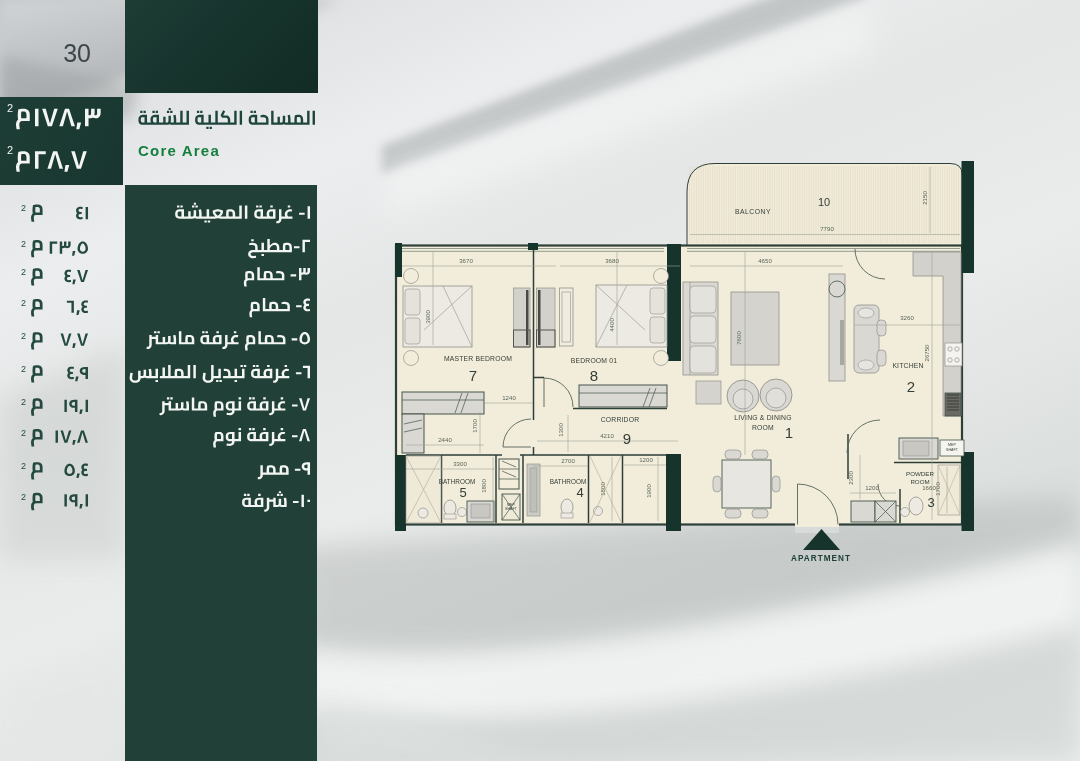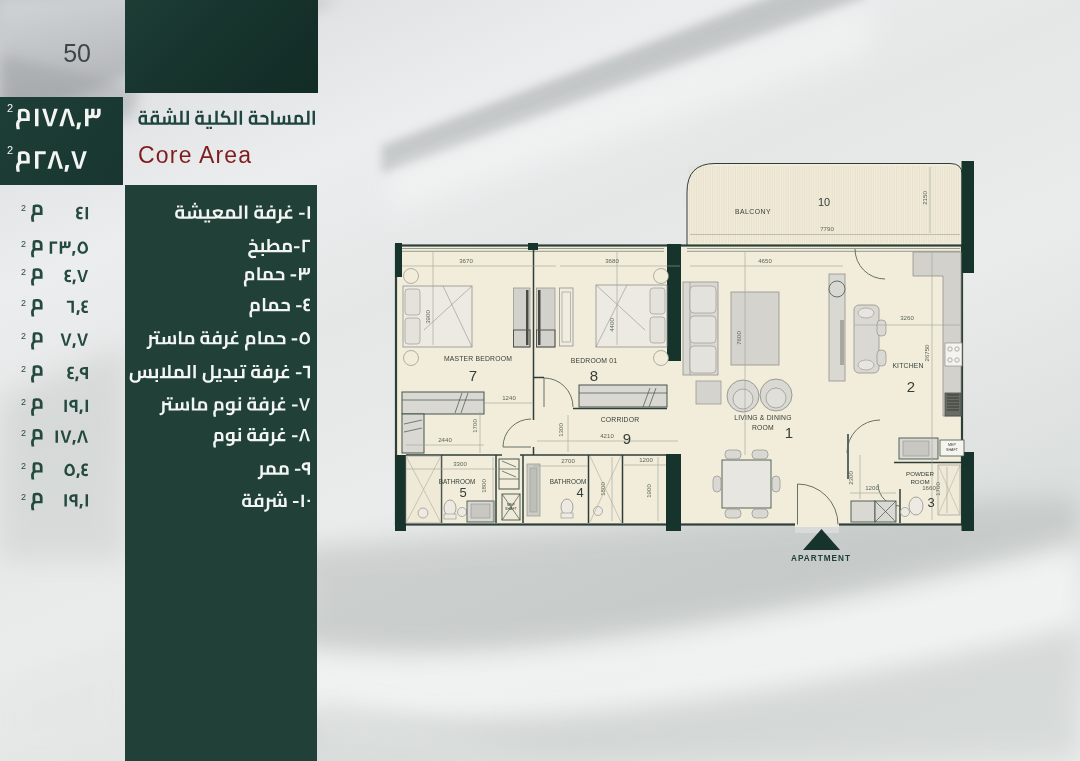--- a/index.html
+++ b/index.html
@@ -1,20 +1,20 @@
 <!DOCTYPE html>
 <html><head><meta charset="utf-8"><style>
 html,body{margin:0;padding:0;width:1080px;height:761px;overflow:hidden;
 background:linear-gradient(157deg,#c2c5c7 0%,#e0e2e3 12%,#ecedee 24%,#e5e7e7 38%,#eaecec 55%,#dbdfdd 76%,#e3e6e4 88%,#ecefed 100%);
 font-family:"Liberation Sans", sans-serif;}
 .abs{position:absolute;}
 #topblock{left:125px;top:0;width:193px;height:92.5px;background:linear-gradient(135deg,#1d3d35 0%,#15322b 55%,#122b25 100%);}
 #valbox{left:0;top:97px;width:123px;height:88px;background:linear-gradient(120deg,#1d3e36,#18362f);}
 #column{left:125px;top:185px;width:192px;height:576px;background:#214038;}
-#corearea{left:138px;top:142px;font-size:23px;font-weight:normal;color:#7f1d1d;letter-spacing:1.2px;}
+#corearea{left:138px;top:142px;font-size:15px;font-weight:bold;color:#15803d;letter-spacing:1.2px;}
 #n30{left:53px;top:39px;width:38px;font-size:25px;color:#3c4549;text-align:right;}
 svg.main{position:absolute;left:0;top:0;}
 </style></head>
 <body>
 <svg class="main" width="1080" height="761" viewBox="0 0 1080 761" style="z-index:0">
 
 <defs>
 <linearGradient id="tl" x1="0" y1="0" x2="0.55" y2="1">
  <stop offset="0" stop-color="#d2d5d7"></stop>
         <stop offset="0.6" stop-color="#b6b9bb"></stop>
@@ -361,12 +361,12 @@
 <text x="7" y="112" font-family="Liberation Sans, sans-serif" font-size="11" fill="#f3f5f3">2</text>
 <g transform="translate(32.1,134.3) scale(0.66,0.66)">
       <path d="M4.4 52.1L4.4 25.7L20.7 25.7L20.7 30.3L6.1 30.3L9.7 27.2L9.7 52.1ZM4.4 52.1M31.8 25.7L38.0 25.7L46.9 52.1L41.5 52.1L34.5 28.1L37.6 30.3L31.8 30.3L35.4 28.2L28.7 52.1L23.2 52.1ZM31.8 25.7M49.0 56.7L50.5 46.5L56.3 46.5L53.5 56.7ZM49.0 56.7M67.8 52.1L59.2 25.7L64.7 25.7L71.4 49.7L67.8 47.5L73.6 47.5L70.5 49.8L77.5 25.7L82.9 25.7L74.0 52.1ZM67.8 52.1" fill="#f3f5f3"></path>
     </g>
 <g transform="translate(15.0,131.3) scale(0.62,0.62)">
       <path d="M2.6 65.4C2.3 64.0 2.1 62.5 1.9 61.2C1.7 59.8 1.6 58.6 1.6 57.6C1.6 55.5 2.0 53.7 2.8 52.2C3.6 50.7 4.7 49.6 6.2 48.7C7.7 47.9 9.4 47.5 11.4 47.5C11.8 47.5 12.3 47.5 12.9 47.5C13.5 47.5 14.2 47.5 15.0 47.5C15.8 47.5 16.7 47.5 17.7 47.5C18.7 47.5 19.7 47.5 20.9 47.5L18.5 49.8L18.5 42.2C18.5 40.9 18.3 39.8 18.0 39.0C17.7 38.2 17.2 37.6 16.4 37.2C15.6 36.9 14.4 36.7 13.0 36.7C12.0 36.7 10.9 36.7 9.9 36.9C8.8 37.0 8.0 37.2 7.4 37.5L10.7 34.4C10.5 35.0 10.4 35.8 10.2 36.8C10.1 37.7 10.0 38.7 9.9 39.7C9.8 40.8 9.8 41.7 9.8 42.7C9.8 43.6 9.8 44.6 9.9 45.6C10.0 46.6 10.1 47.5 10.2 48.3C10.3 49.1 10.4 49.6 10.5 49.9L5.4 51.3C5.3 50.9 5.1 50.3 5.0 49.4C4.8 48.6 4.7 47.6 4.6 46.4C4.5 45.3 4.4 44.0 4.4 42.7C4.4 41.4 4.5 40.1 4.6 38.9C4.7 37.7 4.9 36.6 5.0 35.5C5.2 34.5 5.4 33.7 5.6 33.1C6.2 32.9 7.3 32.6 8.6 32.4C10.0 32.2 11.5 32.0 13.0 32.0C14.8 32.0 16.3 32.2 17.5 32.5C18.7 32.9 19.8 33.3 20.6 34.0C21.4 34.6 22.0 35.3 22.5 36.2C23.0 37.0 23.3 37.9 23.5 39.0C23.7 40.0 23.8 41.1 23.8 42.3L23.8 52.1C22.6 52.1 21.4 52.1 20.1 52.1C18.9 52.1 17.6 52.1 16.5 52.1C15.3 52.1 14.2 52.1 13.3 52.1C12.4 52.1 11.8 52.1 11.4 52.1C11.0 52.1 10.5 52.2 10.0 52.3C9.5 52.4 9.0 52.7 8.5 53.0C8.1 53.4 7.7 53.9 7.4 54.7C7.1 55.4 7.0 56.4 7.0 57.6C7.0 58.6 7.0 59.7 7.2 61.0C7.4 62.2 7.6 63.7 7.8 65.4ZM2.6 65.4" fill="#f3f5f3"></path>
     </g>
 <text x="7" y="154" font-family="Liberation Sans, sans-serif" font-size="11" fill="#f3f5f3">2</text>
 </svg>
 <div class="abs" id="corearea">Core Area</div>
-<div class="abs" id="n30">50</div>
+<div class="abs" id="n30">30</div>
 </body></html>

